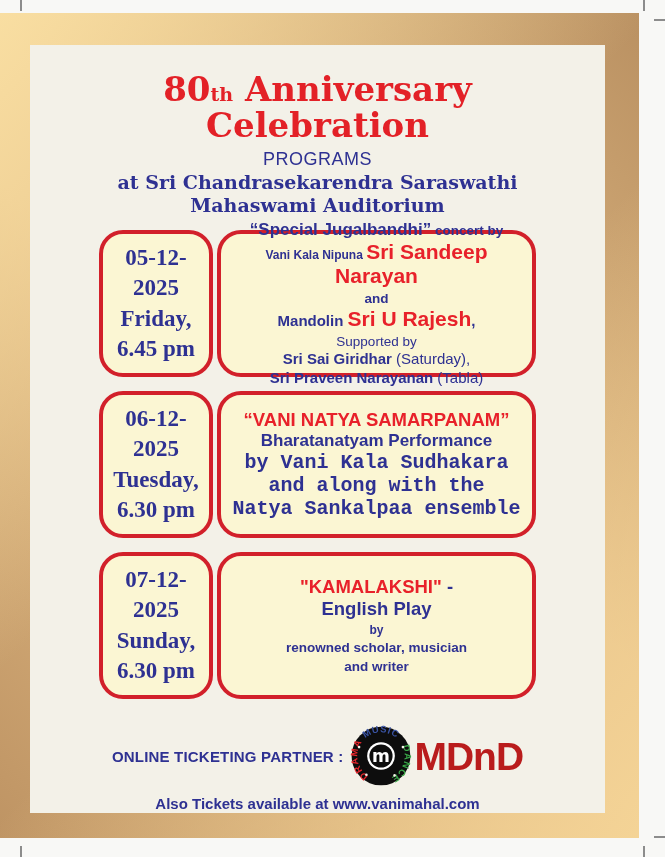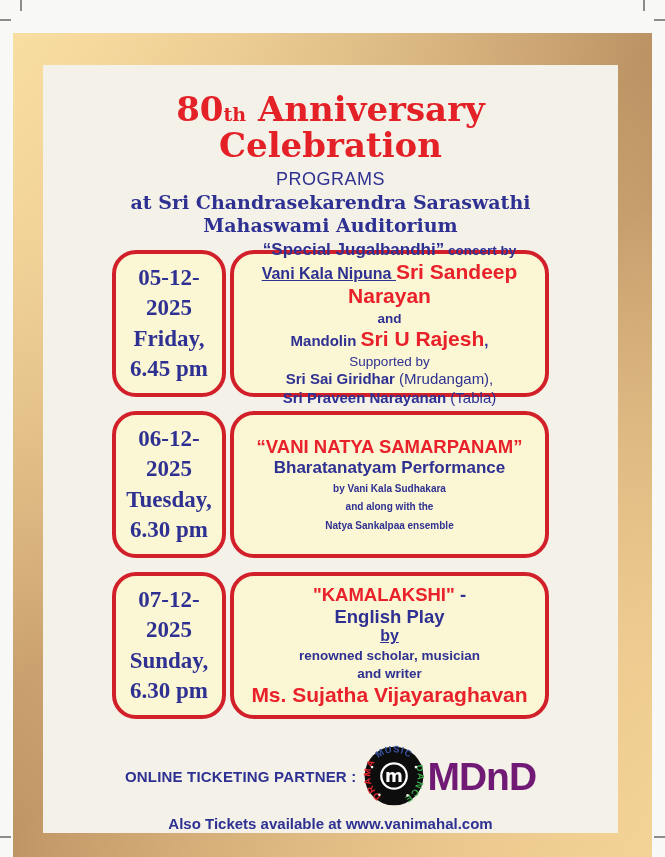--- a/index.html
+++ b/index.html
@@ -14,26 +14,25 @@
   .cm-tl-v{left:20px;top:0;width:2px;height:11px;}
   .cm-tl-h{left:0;top:19px;width:11px;height:2px;}
   .cm-tr-v{left:643px;top:0;width:2px;height:11px;}
   .cm-tr-h{left:654px;top:19px;width:11px;height:2px;}
   .cm-bl-v{left:20px;top:846px;width:2px;height:11px;}
   .cm-bl-h{left:0;top:836px;width:11px;height:2px;}
   .cm-br-v{left:643px;top:846px;width:2px;height:11px;}
   .cm-br-h{left:654px;top:836px;width:11px;height:2px;}
   
   .frame{
-    position:absolute;left:13px;top:13px;width:639px;height:825px;
+    position:absolute;left:0;top:13px;width:639px;height:825px;
     background:
       linear-gradient(135deg, rgba(250,224,163,.95) 0%, rgba(250,224,163,0) 45%, rgba(244,211,148,0) 55%, rgba(246,214,152,.9) 100%),
       linear-gradient(45deg, rgba(178,134,88,.75) 0%, rgba(178,134,88,0) 45%, rgba(172,130,86,0) 55%, rgba(172,130,86,.75) 100%),
       #e3bd86;
-    margin-top: 20px;
   }
   
   .panel{
     position:absolute;left:30px;top:32px;right:34px;bottom:25px;
     background:#f3f1e8;
     display:flex;flex-direction:column;align-items:center;
   }
   
   .title-block{margin-top:26px;text-align:center;}
   .main-title{
@@ -57,39 +56,39 @@
     box-sizing:border-box;display:flex;flex-direction:column;
     justify-content:center;align-items:center;text-align:center;
   }
   .date-box{width:114px;flex:none;font-family:Liberation Serif, serif;}
   .event-box{flex:1;padding:4px 8px;}
   .date-box div{color:#2e3192;font-weight:700;font-size:23px;line-height:1.32;}
   .ev-line{line-height:1.16;font-weight:700;}
   .c-blue{color:#2e3192;}
   .c-red{color:#e8212a;}
   .w-n{font-weight:400;}
-  .s-xs{font-size:16px;text-decoration:underline;}
+  .s-xs{font-size:12px;}
   .s-sm{font-size:13.5px;}
-  .s-base{font-size:10px;}
+  .s-base{font-size:20px;font-family:Liberation Mono, monospace;}
   .s-md{font-size:15px;}
   .s-lg{font-size:17px;}
   .s-xl{font-size:18.5px;}
   .s-xxl{font-size:21px;}
   
   .footer-row{
     display:flex;align-items:center;justify-content:center;
     margin-top:12px;width:100%;
   }
   .ticket-label{
     color:#2e3192;font-weight:700;font-size:15px;letter-spacing:.2px;
     margin-right:7px;
   }
   .mdnd-logo{width:62px;height:62px;flex:none;}
   .mdnd-brand{
-    color:#701a75;font-weight:700;font-size:39px;letter-spacing:-1px;
+    color:#b91c1c;font-weight:700;font-size:39px;letter-spacing:-1px;
     margin-left:2px;line-height:1;
   }
   .tickets-note{
     color:#2e3192;font-weight:700;font-size:15px;margin-top:8px;text-align:center;
   }
 </style>
 </head>
 <body>
 
 <div class="crop cm-tl-v"></div>
@@ -119,21 +118,21 @@
           <div>05-12-2025</div>
           <div>Friday,</div>
           <div>6.45 pm</div>
         </div>
         <div class="box event-box">
             <div class="ev-line"><span class="c-blue s-lg">“Special Jugalbandhi”</span><span class="c-blue s-sm"> concert by</span></div>
             <div class="ev-line"><span class="c-blue s-xs">Vani Kala Nipuna </span><span class="c-red s-xxl">Sri Sandeep Narayan</span></div>
             <div class="ev-line"><span class="c-blue s-sm">and</span></div>
             <div class="ev-line"><span class="c-blue s-md">Mandolin </span><span class="c-red s-xxl">Sri U Rajesh</span><span class="c-blue s-md">,</span></div>
             <div class="ev-line"><span class="c-blue s-sm w-n">Supported by</span></div>
-            <div class="ev-line"><span class="c-blue s-md">Sri Sai Giridhar</span><span class="c-blue s-md w-n"> (Mrudangam),</span></div>
+            <div class="ev-line"><span class="c-blue s-md">Sri Sai Giridhar</span><span class="c-blue s-md w-n"> (Saturday),</span></div>
             <div class="ev-line"><span class="c-blue s-md">Sri Praveen Narayanan</span><span class="c-blue s-md w-n"> (Tabla)</span></div>
           </div>
       </div>
 
       <div class="row">
         <div class="box date-box">
           <div>06-12-2025</div>
           <div>Tuesday,</div>
           <div>6.30 pm</div>
         </div>
@@ -151,21 +150,20 @@
           <div>07-12-2025</div>
           <div>Sunday,</div>
           <div>6.30 pm</div>
         </div>
         <div class="box event-box">
             <div class="ev-line"><span class="c-red s-xl">"KAMALAKSHI"</span><span class="c-blue s-xl"> -</span></div>
             <div class="ev-line"><span class="c-blue s-xl">English Play</span></div>
             <div class="ev-line"><span class="c-blue s-xs">by</span></div>
             <div class="ev-line"><span class="c-blue s-sm">renowned scholar, musician</span></div>
             <div class="ev-line"><span class="c-blue s-sm">and writer</span></div>
-            <div class="ev-line"><span class="c-red s-xxl">Ms. Sujatha Vijayaraghavan</span></div>
           </div>
       </div>
 
     </div>
 
     <div class="footer-row">
       <span class="ticket-label">ONLINE TICKETING PARTNER :</span>
       <svg class="mdnd-logo" viewBox="0 0 76 76" xmlns="http://www.w3.org/2000/svg">
         <circle cx="38" cy="38" r="36" fill="#0d0d0d"></circle>
         <defs>

